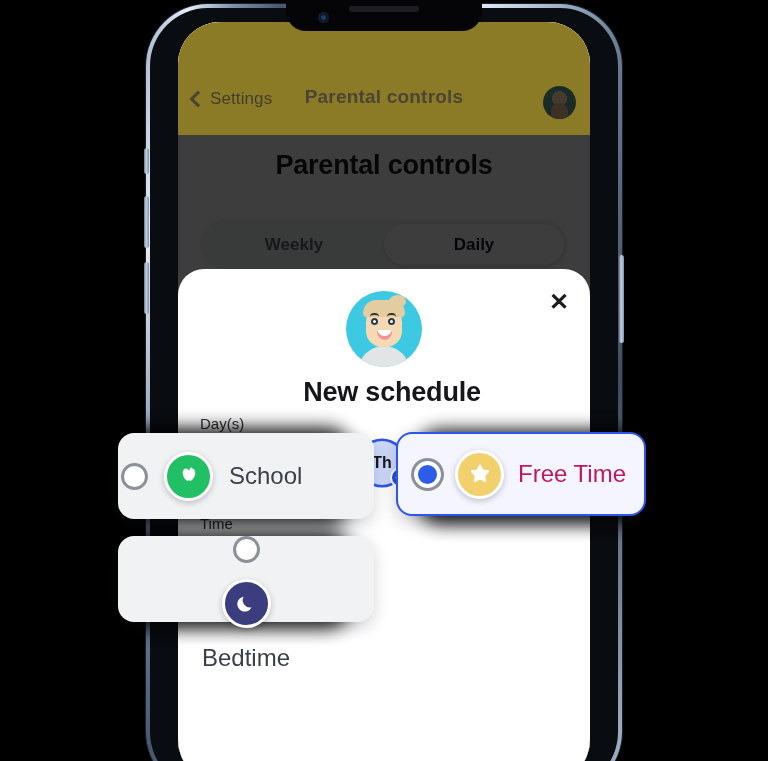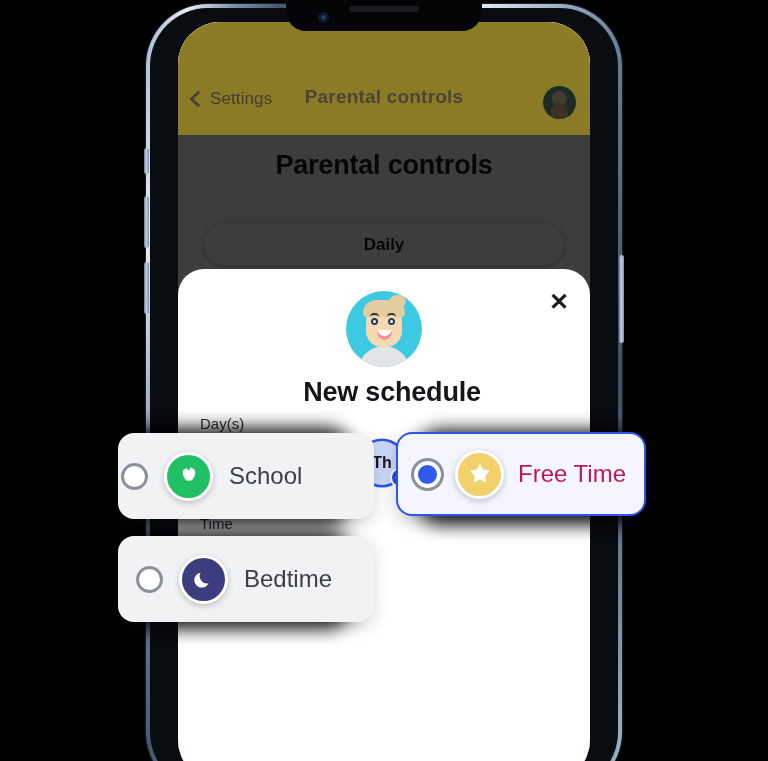--- a/index.html
+++ b/index.html
@@ -188,21 +188,21 @@
   .opt-badge{
     width:49px; height:49px; border-radius:50%; flex:none;
     display:flex; align-items:center; justify-content:center;
     border:3px solid #ffffff; box-shadow:0 2px 6px rgba(0,0,0,.22);
   }
   .opt-label{ font-size:24px; color:#3a3f48; white-space:nowrap; }
   .opt-label.dark{ color:#be185d; }
 
   #optSchool  { left:118px; top:433px; width:256px; height:86px; padding:0 3px; gap:16px; }
   #optFree    { left:396px; top:432px; width:250px; height:84px; padding:0 16px; gap:14px; }
-  #optBedtime { left:118px; top:536px; width:256px; height:86px; padding:0 18px; gap:16px; }
+  #optBedtime { left:118px; top:536px; width:256px; height:86px; padding:0 18px; gap:16px;flex-direction:column; }
   #shSchool   { left:100px; top:428px; width:250px; height:96px; }
   #shFree     { left:418px; top:430px; width:240px; height:94px; }
   #shBedtime  { left:100px; top:532px; width:250px; height:96px; }
 </style>
 </head>
 <body>
 
 <div id="stage">
 
   <div class="phone-outer">
@@ -223,20 +223,21 @@
             <span>Settings</span>
           </div>
           <div class="nav-title">Parental controls</div>
           <div class="nav-avatar"></div>
         </div>
       </div>
 
       <div class="page-title">Parental controls</div>
 
       <div class="segmented">
+        <div class="seg">Weekly</div>
         <div class="seg active">Daily</div>
       </div>
     </div>
 
     <div class="nav-dim"></div>
     <div class="dim-overlay"></div>
 
     <div class="sheet">
 
       <div class="sheet-close">✕</div>

